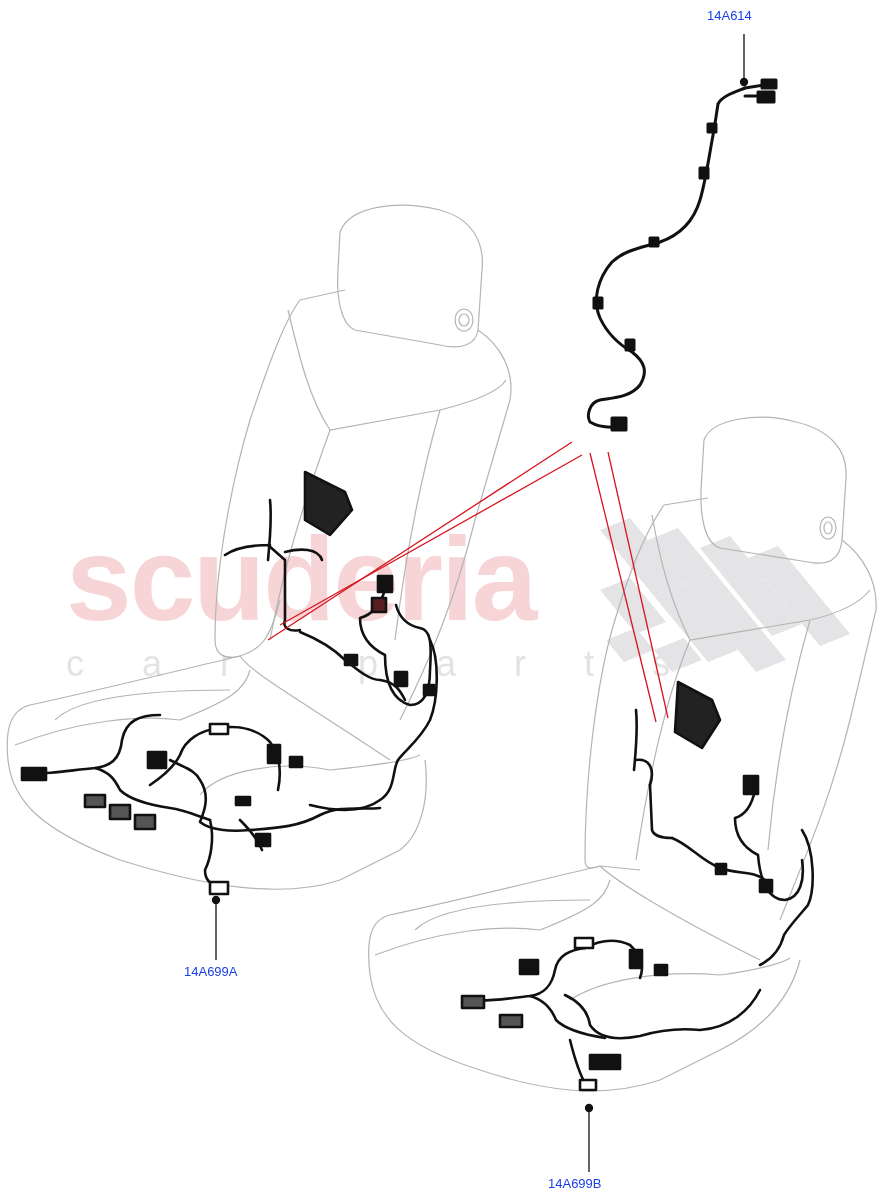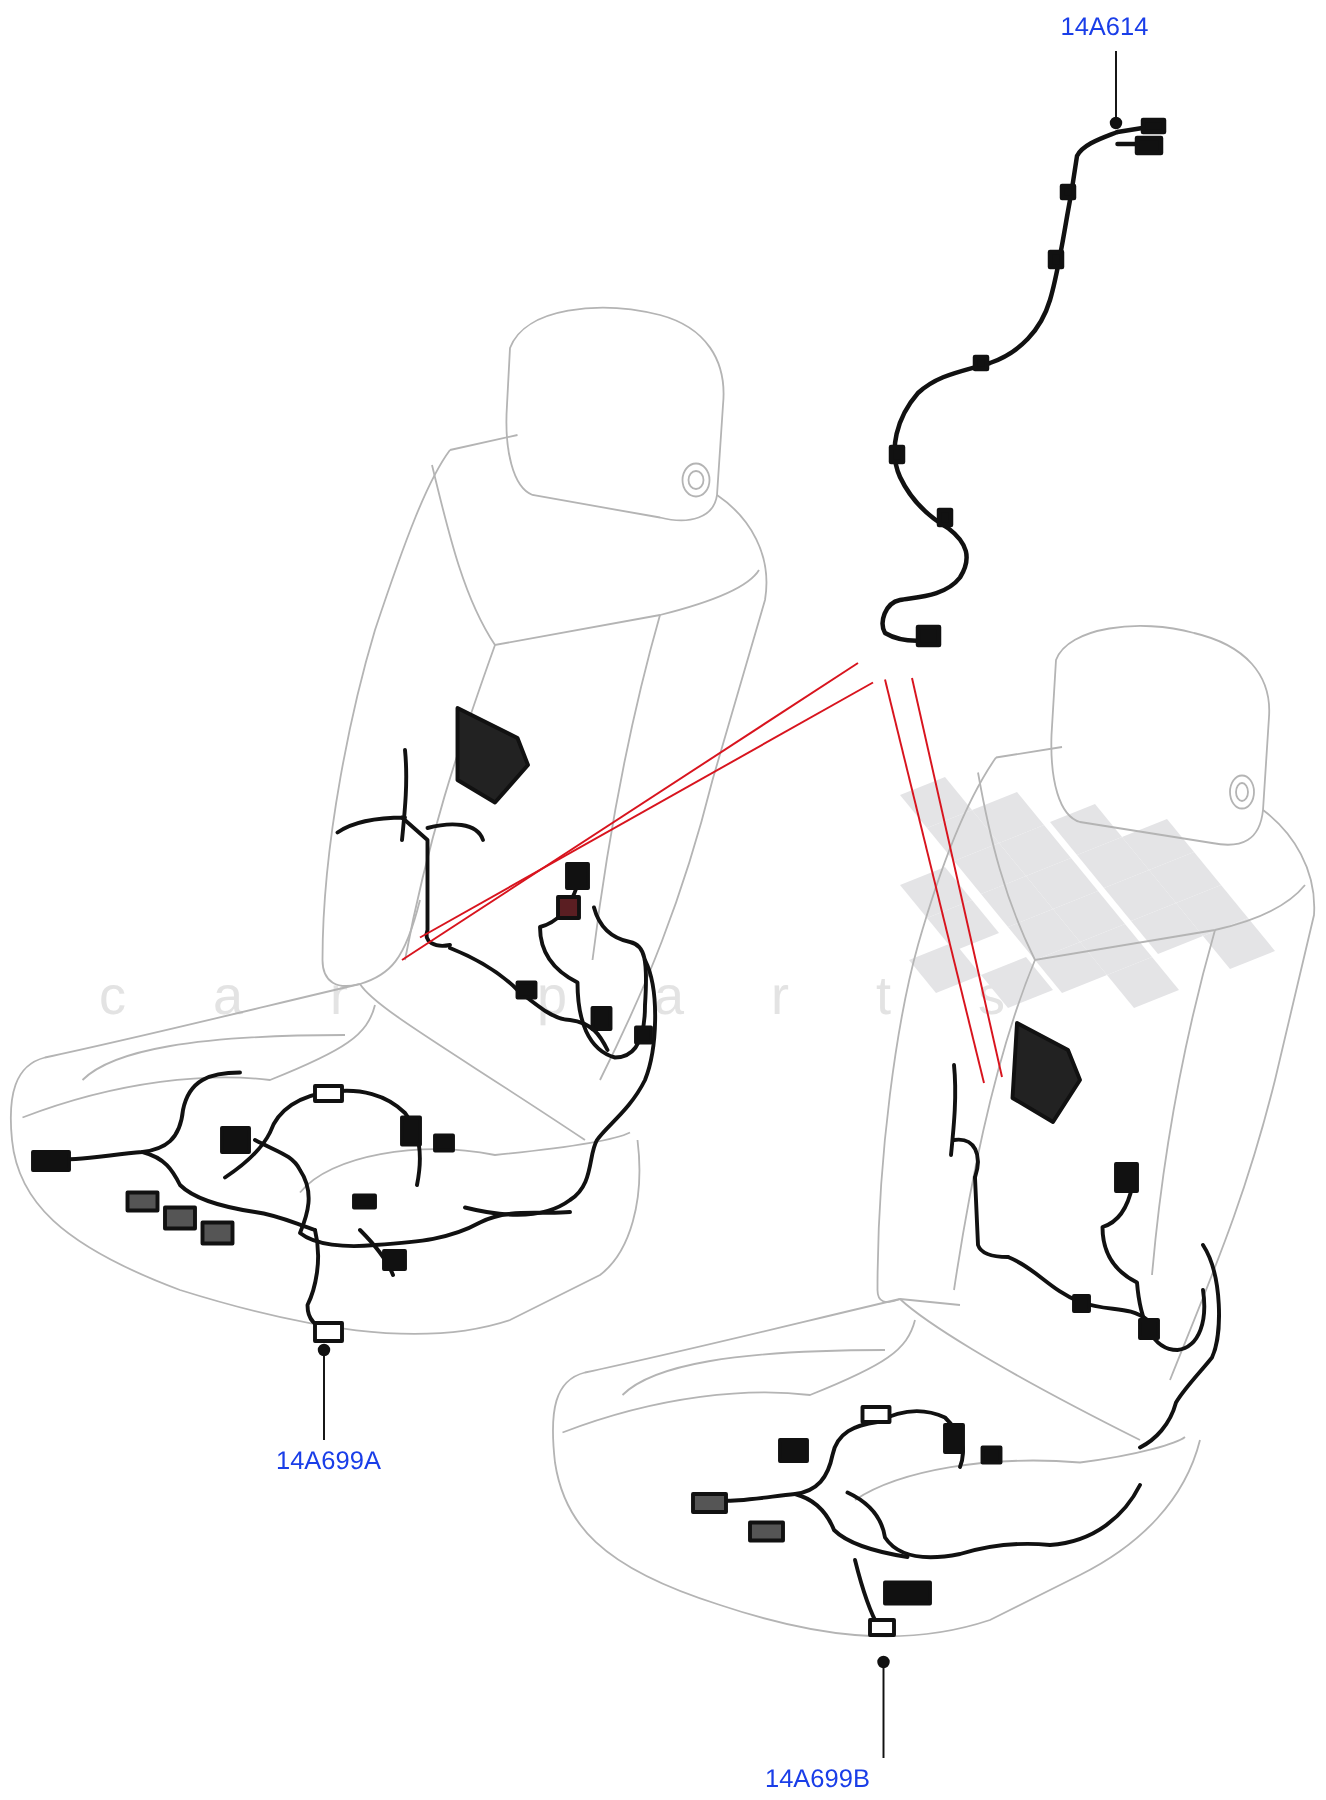--- a/index.html
+++ b/index.html
@@ -1,26 +1,27 @@
 <!DOCTYPE html>
 <html><head>
 <meta charset="utf-8">
 <style>
   html, body { margin: 0; padding: 0; background: #ffffff; }
   #canvas { position: relative; width: 884px; height: 1200px; overflow: hidden; background: #ffffff; font-family: "Liberation Sans", sans-serif; }
   svg { position: absolute; left: 0; top: 0; }
-  .callout { position: absolute; font-family: "Liberation Sans", sans-serif; font-size: 17px; color: #1a3ee8; white-space: nowrap; cursor: pointer; }
+  .callout { position: absolute; font-family: "Liberation Sans", sans-serif; font-size: 13px; color: #1a3ee8; white-space: nowrap; cursor: pointer; }
   .wm-main { position: absolute; left: 66px; top: 520px; font-family: "Liberation Sans", sans-serif; font-size: 118px; font-weight: bold; color: #f7d4d6; letter-spacing: -2px; line-height: 1; }
   .wm-sub { position: absolute; left: 66px; top: 646px; font-family: "Liberation Sans", sans-serif; font-size: 36px; color: #e3e3e3; letter-spacing: 58px; line-height: 1; }
 </style>
 </head>
 <body>
 
 <div id="canvas">
 
+  <div class="wm-main">scuderia</div>
   <div class="wm-sub">car parts</div>
 
   <svg width="884" height="1200" viewBox="0 0 884 1200">
 
     <g fill="#e4e4e6">
       <polygon points="600,530 630,518 648,540 618,552"></polygon>
       <polygon points="648,540 678,528 696,550 666,562"></polygon>
       <polygon points="618,552 648,540 666,562 636,574"></polygon>
       <polygon points="666,562 696,550 714,572 684,584"></polygon>
       <polygon points="636,574 666,562 684,584 654,596"></polygon>
@@ -173,14 +174,14 @@
       <circle cx="744" cy="82" r="3.5" fill="#111"></circle>
       <line x1="216" y1="900" x2="216" y2="960"></line>
       <circle cx="216" cy="900" r="3.5" fill="#111"></circle>
       <line x1="589" y1="1108" x2="589" y2="1172"></line>
       <circle cx="589" cy="1108" r="3.5" fill="#111"></circle>
     </g>
   </svg>
 
   <div class="callout" style="left:707px; top:8px;">14A614</div>
   <div class="callout" style="left:184px; top:964px;">14A699A</div>
-  <div class="callout" style="left:510px; top:1176px;">14A699B</div>
+  <div class="callout" style="left:548px; top:1176px;">14A699B</div>
 </div>
 
 </body></html>

